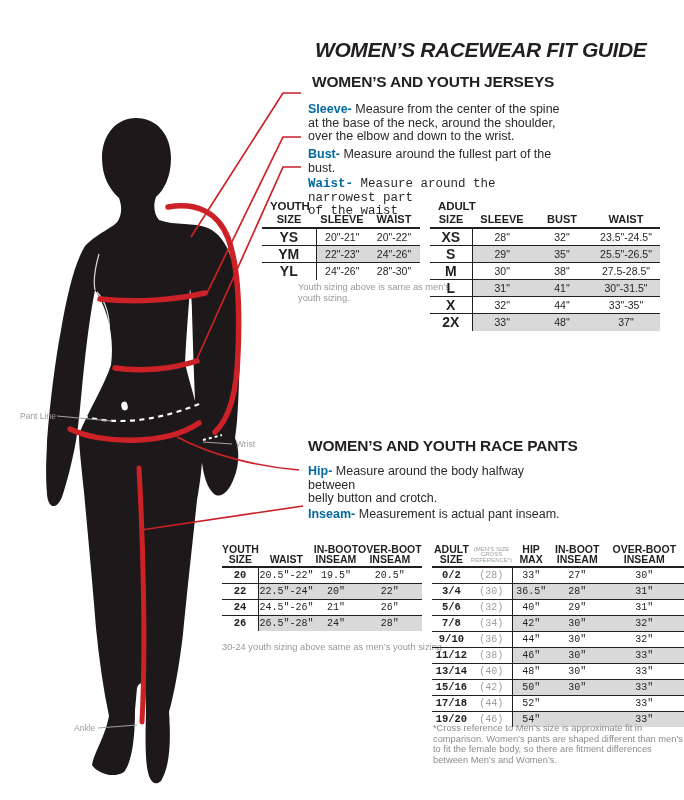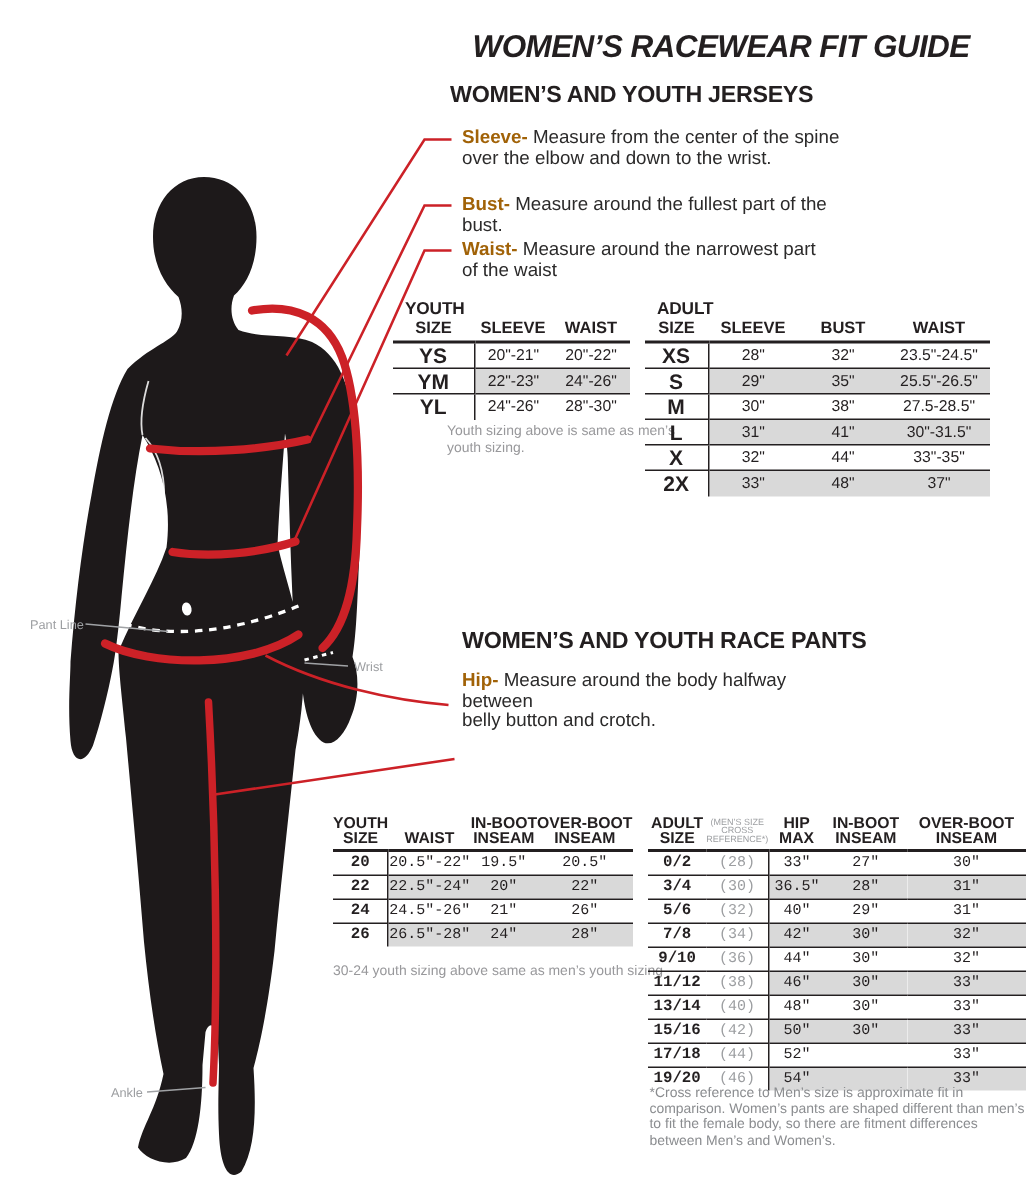--- a/index.html
+++ b/index.html
@@ -1,32 +1,32 @@
 <!DOCTYPE html>
 <html><head>
 <meta charset="utf-8">
 <style>
   html,body{margin:0;padding:0;background:#fff;}
   .page{position:relative;width:684px;height:800px;background:#fff;overflow:hidden;
         font-family:"Liberation Sans","DejaVu Sans",sans-serif;color:#231f20;}
   .abs{position:absolute;}
   svg.fig{position:absolute;left:0;top:0;z-index:1;}
-  .txt{z-index:2;}
+  .txt{z-index:2;margin-top:18px;}
 
   .title{left:315px;top:20px;font-size:21px;font-weight:bold;font-style:italic;
          letter-spacing:-0.4px;white-space:nowrap;}
   .sect{font-size:15.5px;font-weight:bold;letter-spacing:-0.2px;white-space:nowrap;}
-  .sect.jh{left:300px;top:55px;}
+  .sect.jh{left:312px;top:55px;}
   .sect.ph{left:308px;top:419px;}
 
   .term-block{font-size:12.5px;line-height:13.5px;color:#2b2a2a;width:262px;}
-  .term{color:#a16207;font-weight:bold;text-align:center;}
+  .term{color:#0369a1;font-weight:bold;text-align:center;}
   .tb-sleeve{left:308px;top:85px;}
   .tb-bust{left:308px;top:130px;}
-  .tb-waist{left:308px;top:160px;}
+  .tb-waist{left:308px;top:160px;font-family:Liberation Mono, monospace;}
   .tb-hip{left:308px;top:447px;}
   .tb-inseam{left:308px;top:490px;}
 
   .tbl{z-index:2;color:#231f20;}
   .tlabel{font-weight:bold;font-size:11.5px;letter-spacing:-0.1px;margin:0 0 1px 8px;}
   .tbl table{border-collapse:collapse;table-layout:fixed;}
   .tbl th,.tbl td{text-align:center;padding:0;overflow:hidden;white-space:nowrap;}
   .tbl thead th{font-weight:bold;border-bottom:2.2px solid #231f20;vertical-align:bottom;padding-bottom:2px;}
   .tbl tbody tr:not(:first-child) th,.tbl tbody tr:not(:first-child) td{border-top:1px solid #231f20;}
   .tbl tbody th{font-weight:bold;}
@@ -143,20 +143,21 @@
       <text x="74" y="731">Ankle</text>
     </g>
   </svg>
 
   <div class="abs txt title">WOMEN’S RACEWEAR FIT GUIDE</div>
   <div class="abs txt sect jh">WOMEN’S AND YOUTH JERSEYS</div>
 
   <div class="abs txt term-block tb-sleeve">
     <div><span class="term">Sleeve-</span>
       <span>Measure from the center of the spine</span></div>
+    <div>at the base of the neck, around the shoulder,</div>
     <div>over the elbow and down to the wrist.</div>
   </div>
   <div class="abs txt term-block tb-bust">
     <div><span class="term">Bust-</span>
       <span>Measure around the fullest part of the bust.</span></div>
   </div>
   <div class="abs txt term-block tb-waist">
     <div><span class="term">Waist-</span>
       <span>Measure around the narrowest part</span></div>
     <div>of the waist</div>
@@ -256,20 +257,24 @@
     </table>
   </div>
 
   <div class="abs txt sect ph">WOMEN’S AND YOUTH RACE PANTS</div>
 
   <div class="abs txt term-block tb-hip">
     <div><span class="term">Hip-</span>
       <span>Measure around the body halfway between</span></div>
     <div>belly button and crotch.</div>
   </div>
+  <div class="abs txt term-block tb-inseam">
+    <div><span class="term">Inseam-</span>
+      <span>Measurement is actual pant inseam.</span></div>
+  </div>
 
   <div class="abs tbl pants yp">
     <table>
       <colgroup>
           <col style="width:35px">
           <col style="width:55px">
           <col style="width:42px">
           <col style="width:58px">
         </colgroup>
       <thead>

